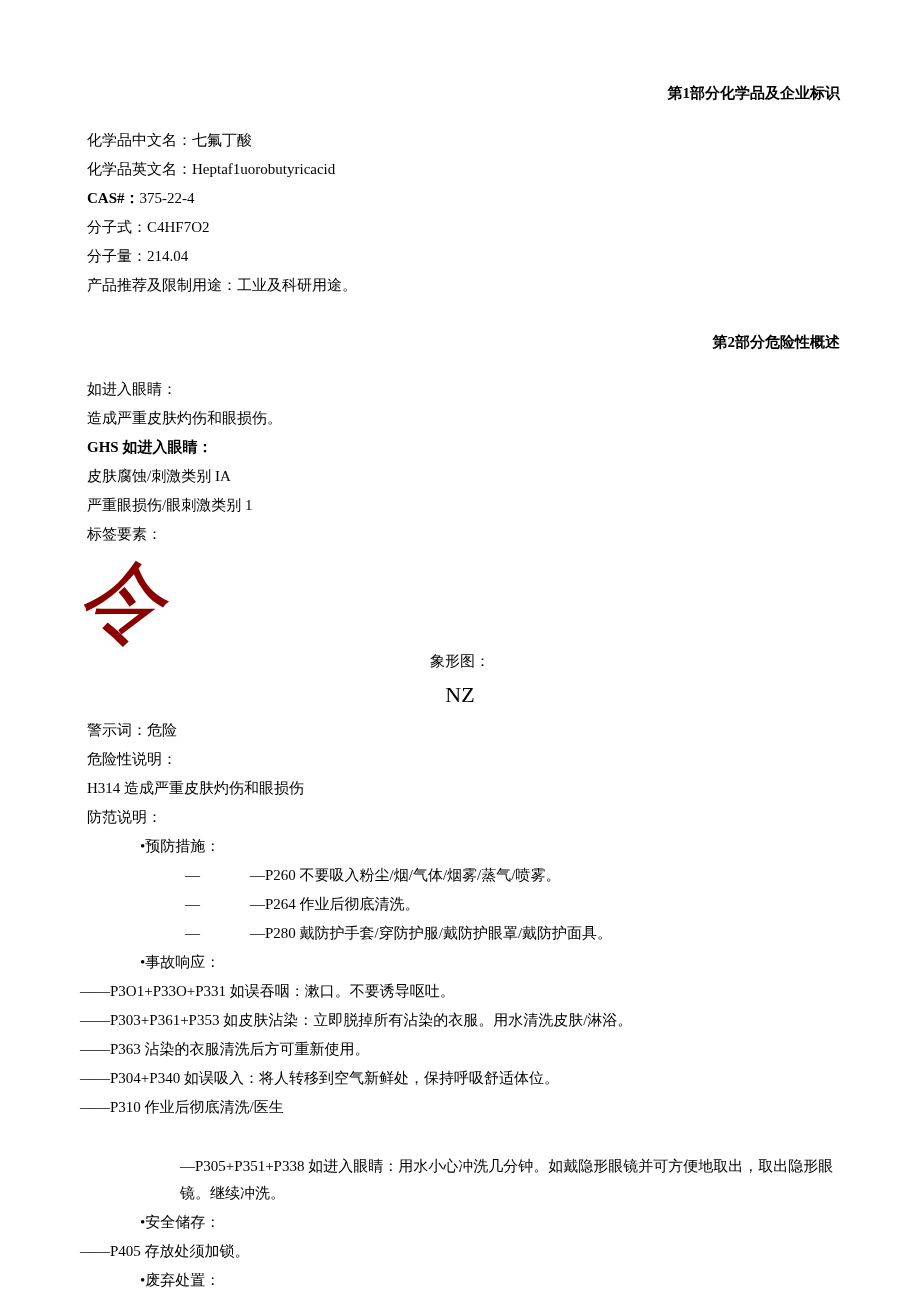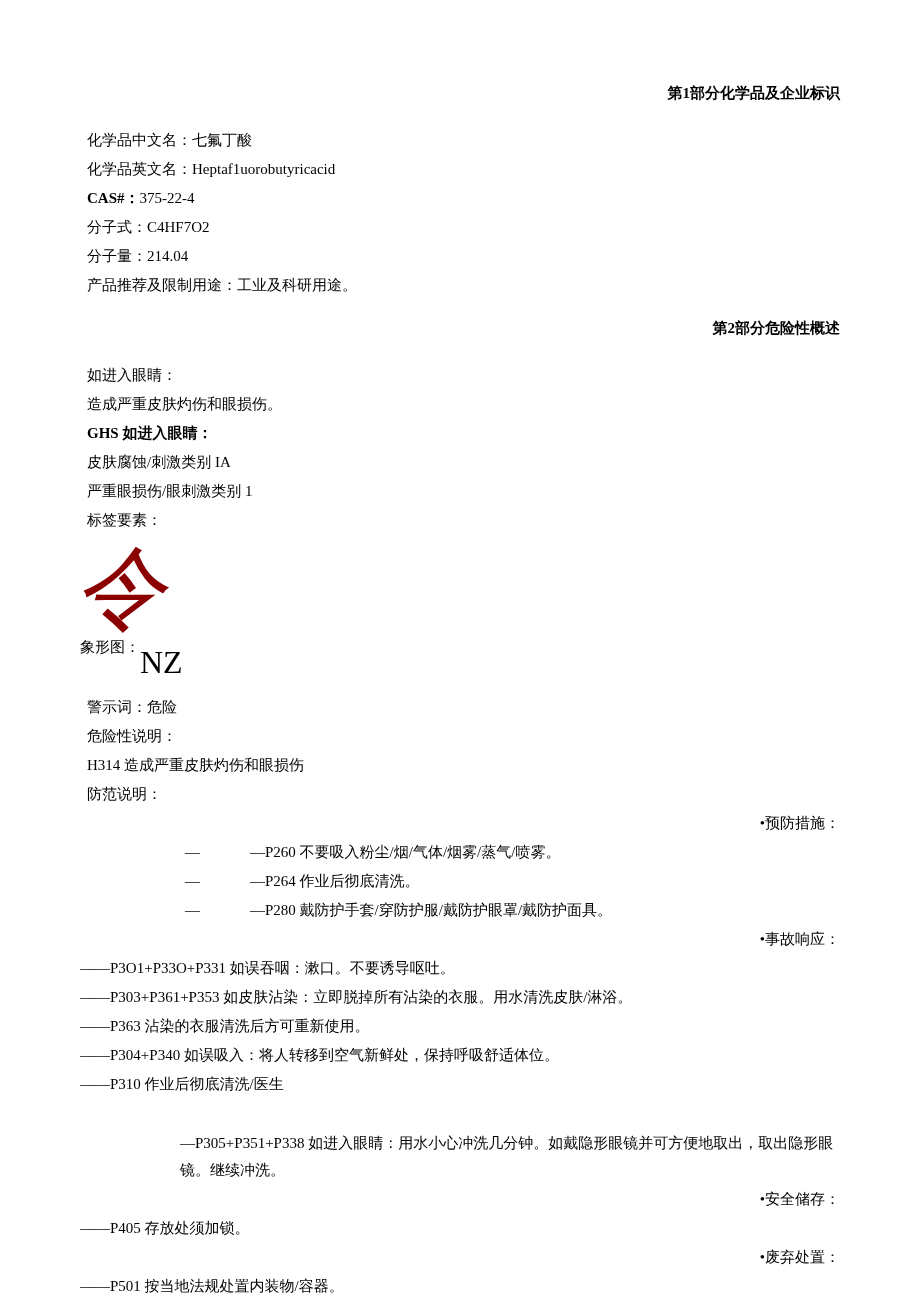--- a/index.html
+++ b/index.html
@@ -32,30 +32,30 @@
       font-size: 90px;
       color: #8b0000;
       font-family: "KaiTi", "楷体", serif;
       font-style: italic;
       line-height: 1;
       display: block;
       margin-left: -5px;
     }
     .nz-line {
       display: flex;
-      align-items: flex-start;
+      align-items: center;
+      flex-direction: column;
     }
     .nz-text {
-      font-size: 32px;
+      font-size: 22px;
       font-family: "Times New Roman", serif;
       font-weight: normal;
     }
     .indent-1 {
       margin-left: 60px;
-      text-align: right;
     }
     .indent-2 {
       margin-left: 105px;
       font-family: Liberation Serif, serif;
     }
     .indent-3 {
     }
     .dash-space {
       display: inline-block;
       width: 50px;
@@ -87,21 +87,21 @@
 <p class="field-line">
   <span>分子式：</span><span>C4HF7O2</span>
 </p>
 <p class="field-line">
   <span>分子量：</span><span>214.04</span>
 </p>
 <p class="field-line">
   <span>产品推荐及限制用途：</span><span>工业及科研用途。</span>
 </p>
 
-<div class="section-title" style="margin-top:16px;font-family:Liberation Serif, serif;">
+<div class="section-title" style="margin-top:30px;font-family:Liberation Serif, serif;">
   <span>第</span><span class="bold">2</span><span>部分危险性概述</span>
 </div>
 
 <p class="field-line">如进入眼睛：</p>
 <p class="field-line">造成严重皮肤灼伤和眼损伤。</p>
 <p class="field-line bold">GHS 如进入眼睛：</p>
 <p class="field-line">皮肤腐蚀/刺激类别 IA</p>
 <p class="field-line">严重眼损伤/眼刺激类别 1</p>
 <p class="field-line">标签要素：</p>
 

